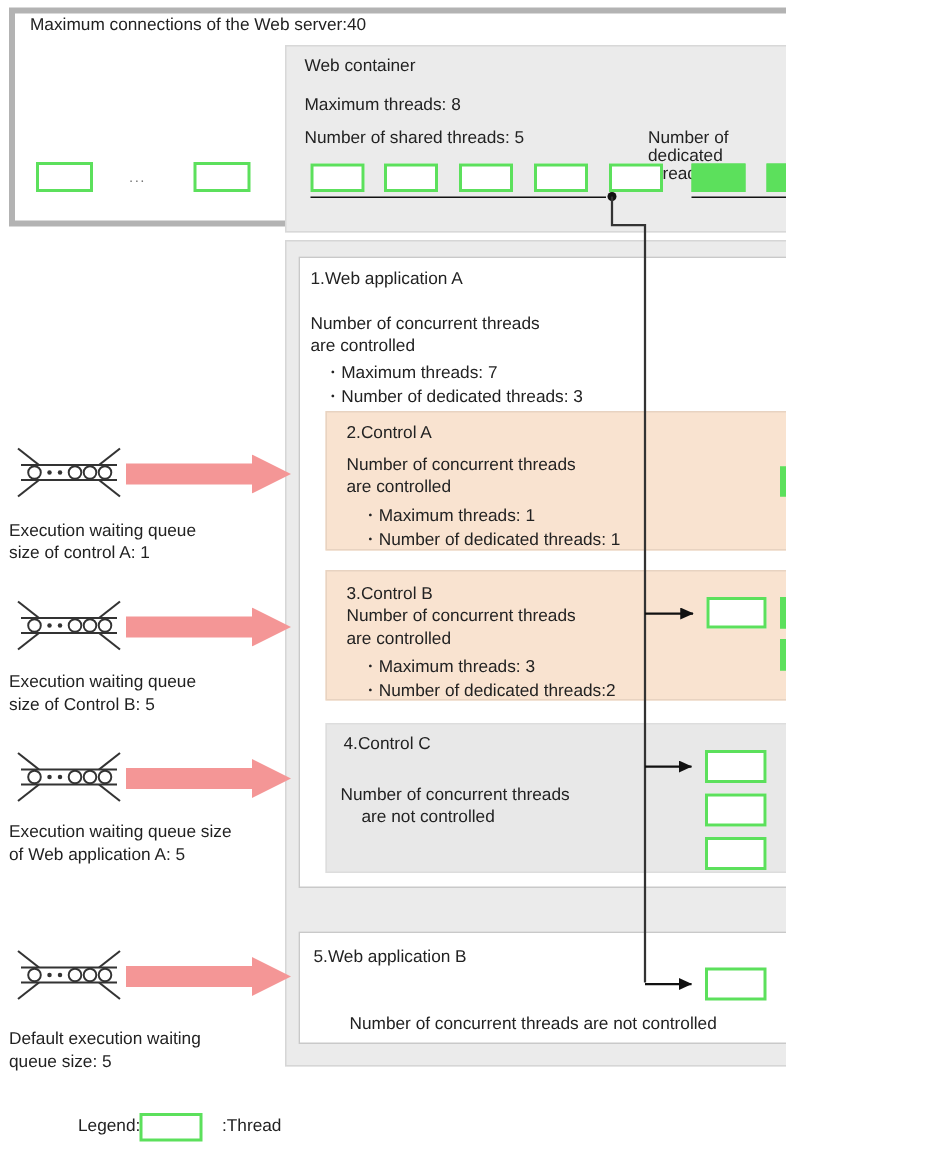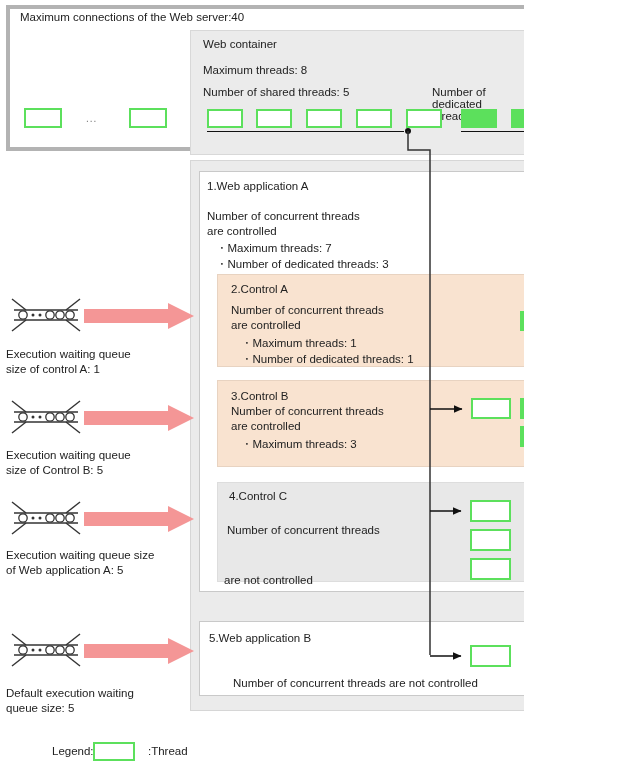--- a/index.html
+++ b/index.html
@@ -109,21 +109,21 @@
   #ca-b2{left:241px; top:352px;}
 
   #cb-title{left:231px; top:390px;}
   #cb-l1{left:231px; top:405px;}
   #cb-l2{left:231px; top:420px;}
   #cb-b1{left:241px; top:437px;}
   #cb-b2{left:241px; top:453px;}
 
   #cc-title{left:229px; top:490px;}
   #cc-l1{left:227px; top:524px;}
-  #cc-l2{left:224px; top:539px;margin-top:35px;}
+  #cc-l2{left:241px; top:539px;}
 
   
   #webapp-b{
     left:199px; top:621px; width:410px; height:75px;
     background:#ffffff;
     border:1px solid #c9c9c9;
     box-sizing:border-box;
   }
   #wb-title{left:209px; top:632px;}
   #wb-l1{left:209px; top:677px;margin-left:24px;}
@@ -189,20 +189,21 @@
   <div class="abs" id="ca-l2">are controlled</div>
   <div class="abs" id="ca-b1">・Maximum threads: 1</div>
   <div class="abs" id="ca-b2">・Number of dedicated threads: 1</div>
   <div class="abs thread filled" style="left:520px;top:311px;width:38px;height:20px;"></div>
 
   <div class="abs ctrl" id="ctrl-b"></div>
   <div class="abs" id="cb-title">3.Control B</div>
   <div class="abs" id="cb-l1">Number of concurrent threads</div>
   <div class="abs" id="cb-l2">are controlled</div>
   <div class="abs" id="cb-b1">・Maximum threads: 3</div>
+  <div class="abs" id="cb-b2">・Number of dedicated threads:2</div>
   <div class="abs thread" style="left:471px;top:398px;width:40px;height:21px;"></div>
   <div class="abs thread filled" style="left:520px;top:398px;width:38px;height:21px;"></div>
   <div class="abs thread filled" style="left:520px;top:426px;width:38px;height:21px;"></div>
 
   <div class="abs" id="ctrl-c"></div>
   <div class="abs" id="cc-title">4.Control C</div>
   <div class="abs" id="cc-l1">Number of concurrent threads</div>
   <div class="abs" id="cc-l2">are not controlled</div>
   <div class="abs thread" style="left:470px;top:500px;width:41px;height:22px;"></div>
   <div class="abs thread" style="left:470px;top:529px;width:41px;height:22px;"></div>

